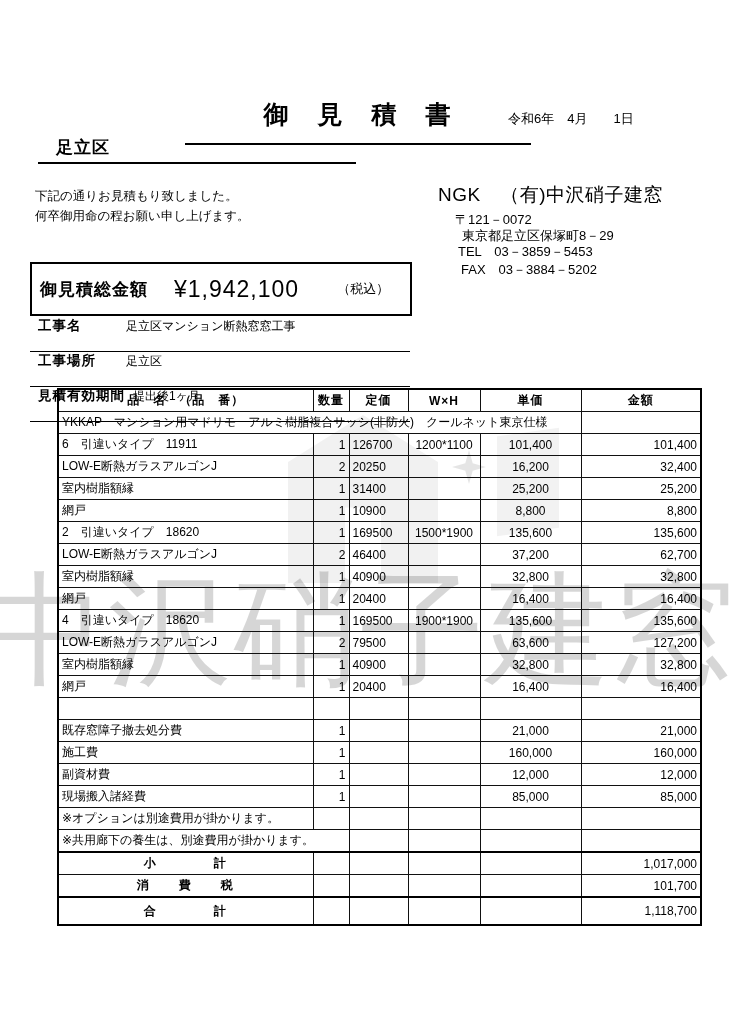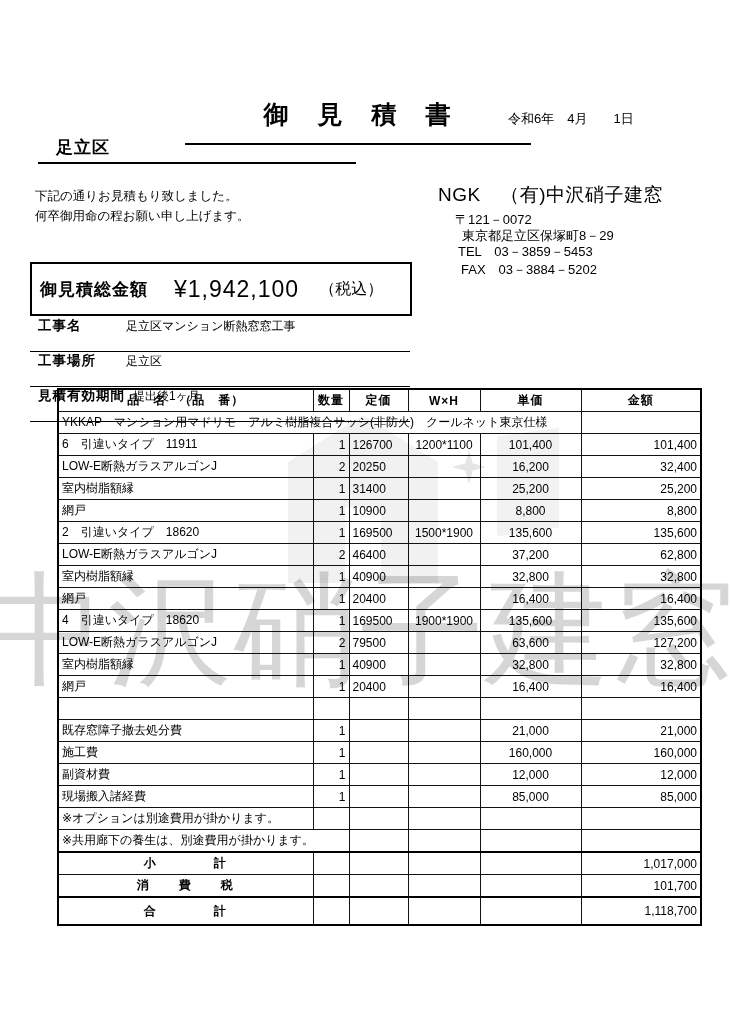--- a/index.html
+++ b/index.html
@@ -45,21 +45,21 @@
   .co-addr{position:absolute;left:462px;top:227px;font-size:13px;}
   .co-tel{position:absolute;left:458px;top:243px;font-size:13px;}
   .co-fax{position:absolute;left:461px;top:261px;font-size:13px;}
   
   .total-box{
     position:absolute;left:30px;top:262px;width:378px;height:50px;
     border:2.5px solid #000;display:flex;align-items:center;background:transparent;
   }
   .total-label{font-size:17px;font-weight:bold;margin-left:8px;letter-spacing:1px;}
   .total-amount{font-size:23px;margin-left:26px;letter-spacing:1px;}
-  .total-tax{font-size:16px;margin-left:20px;}
+  .total-tax{font-size:13px;margin-left:38px;}
   .meta{position:absolute;left:30px;top:317px;width:380px;}
   .meta-row{display:flex;align-items:flex-end;border-bottom:1.5px solid #000;padding:2px 0 16px 8px;height:16px;}
   .meta-label{font-size:13.5px;font-weight:bold;min-width:80px;letter-spacing:1px;}
   .meta-value{font-size:12px;margin-left:8px;white-space:nowrap;}
   
   table.est{
     position:absolute;left:57px;top:388px;width:643px;
     border-collapse:collapse;table-layout:fixed;background:transparent;
     border:2px solid #000;
   }
@@ -194,21 +194,21 @@
     <td class="c-unit">135,600</td>
     <td class="c-amount">135,600</td>
   </tr>
 
   <tr>
     <td class="c-name">LOW-E断熱ガラスアルゴンJ</td>
     <td class="c-qty">2</td>
     <td class="c-list">46400</td>
     <td class="c-wh"></td>
     <td class="c-unit">37,200</td>
-    <td class="c-amount">62,800</td>
+    <td class="c-amount">62,700</td>
   </tr>
 
   <tr>
     <td class="c-name">室内樹脂額縁</td>
     <td class="c-qty">1</td>
     <td class="c-list">40900</td>
     <td class="c-wh"></td>
     <td class="c-unit">32,800</td>
     <td class="c-amount">32,800</td>
   </tr>

